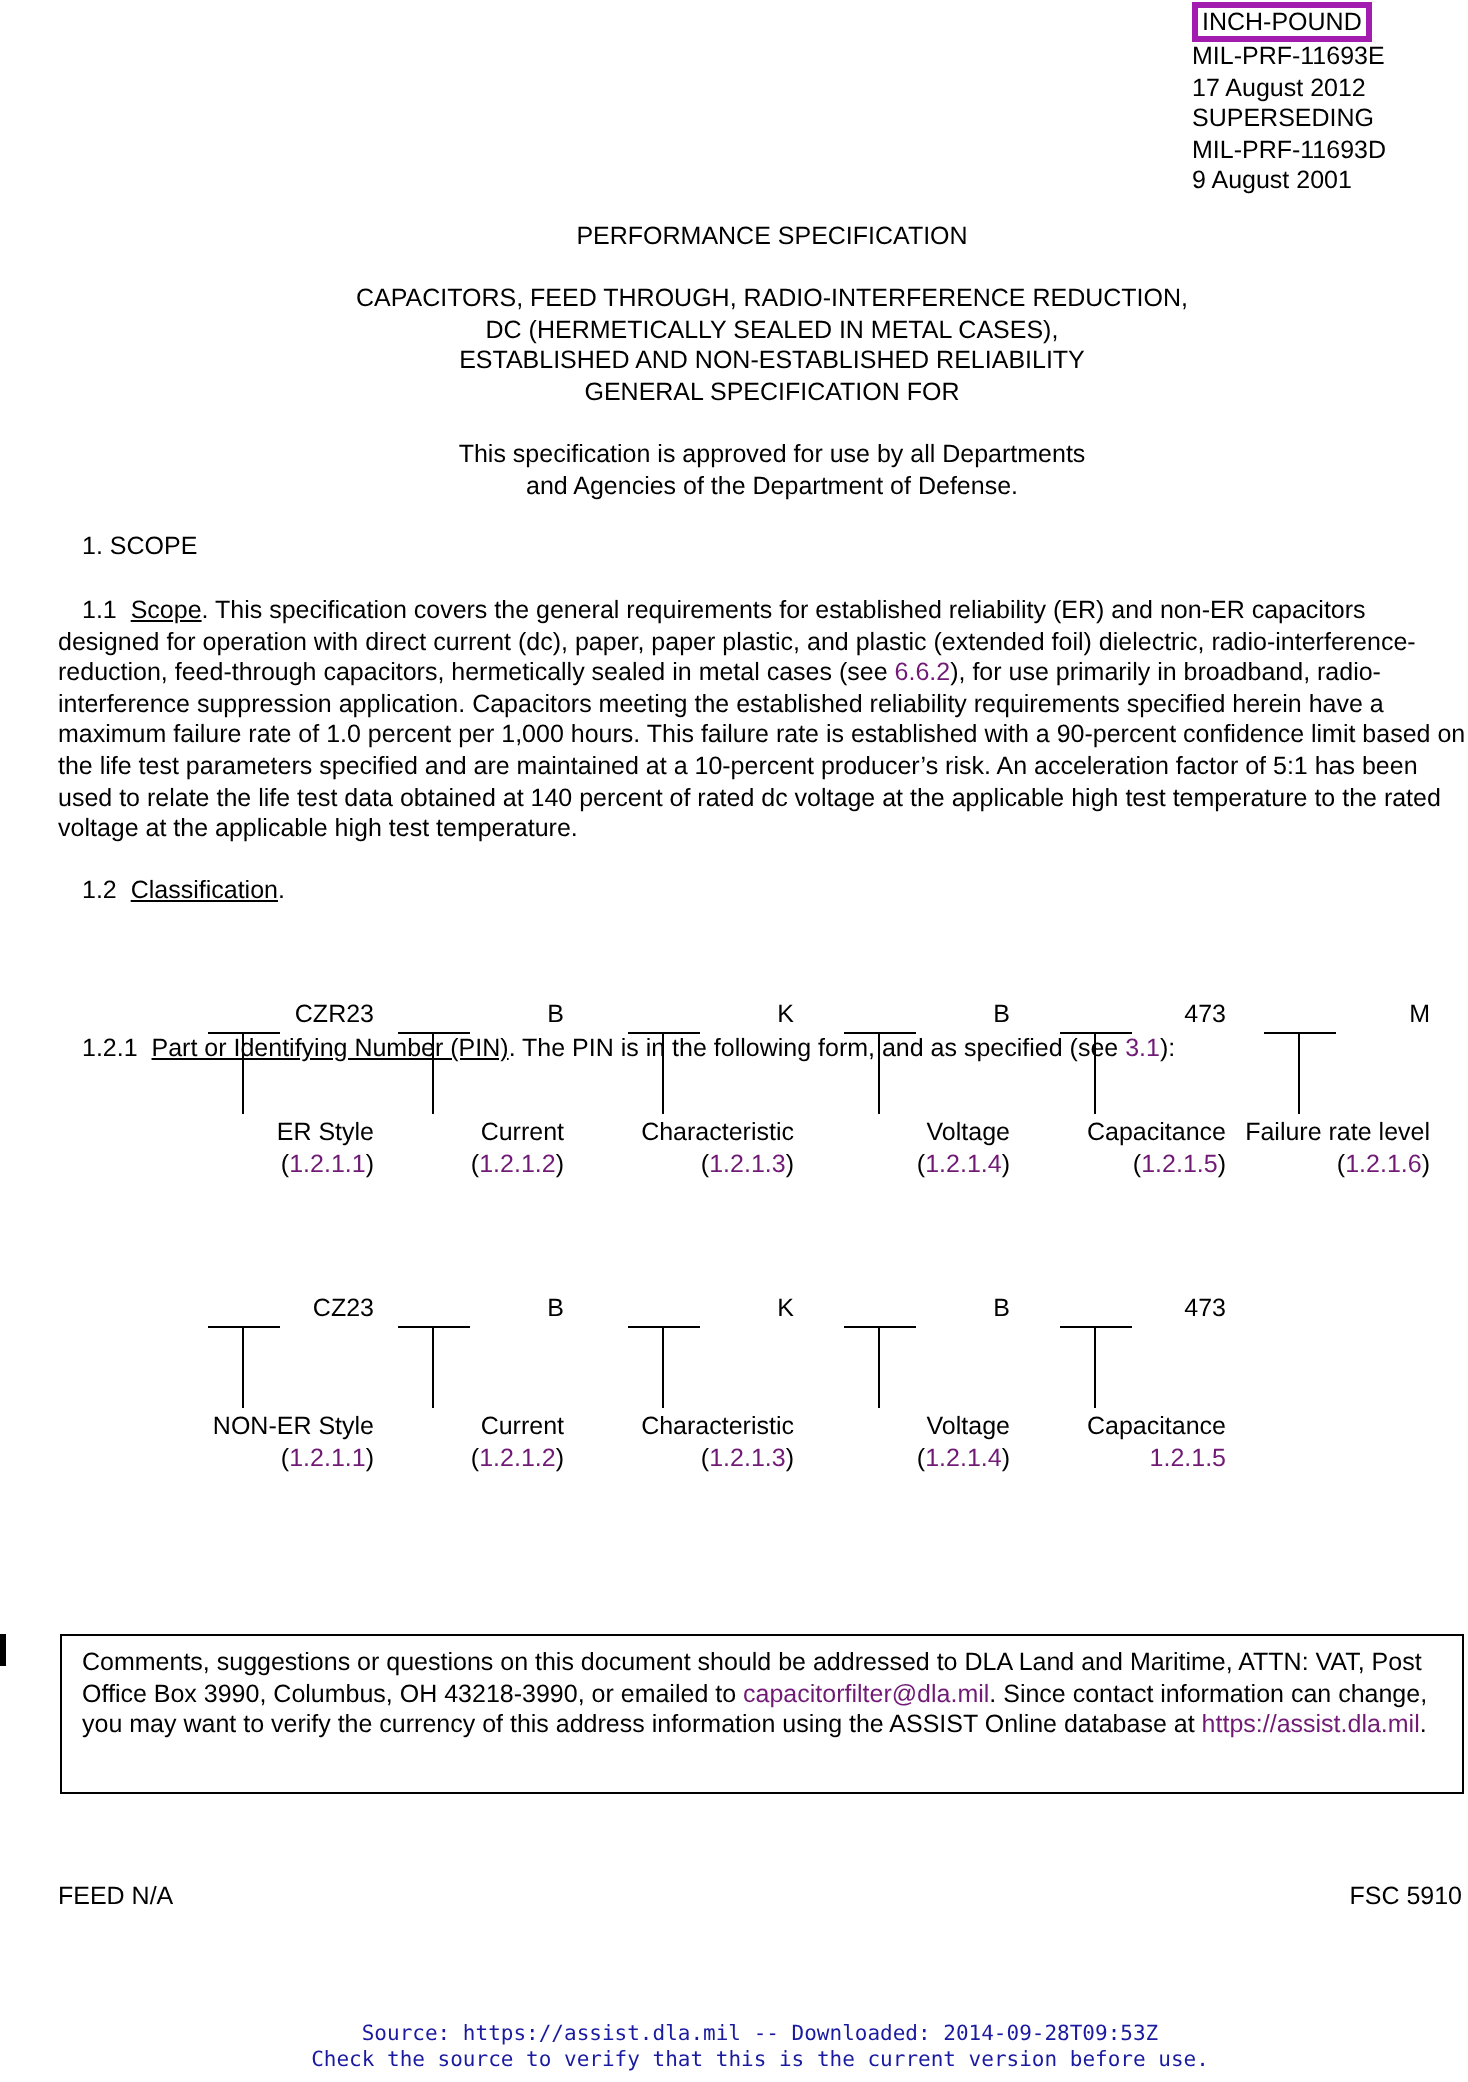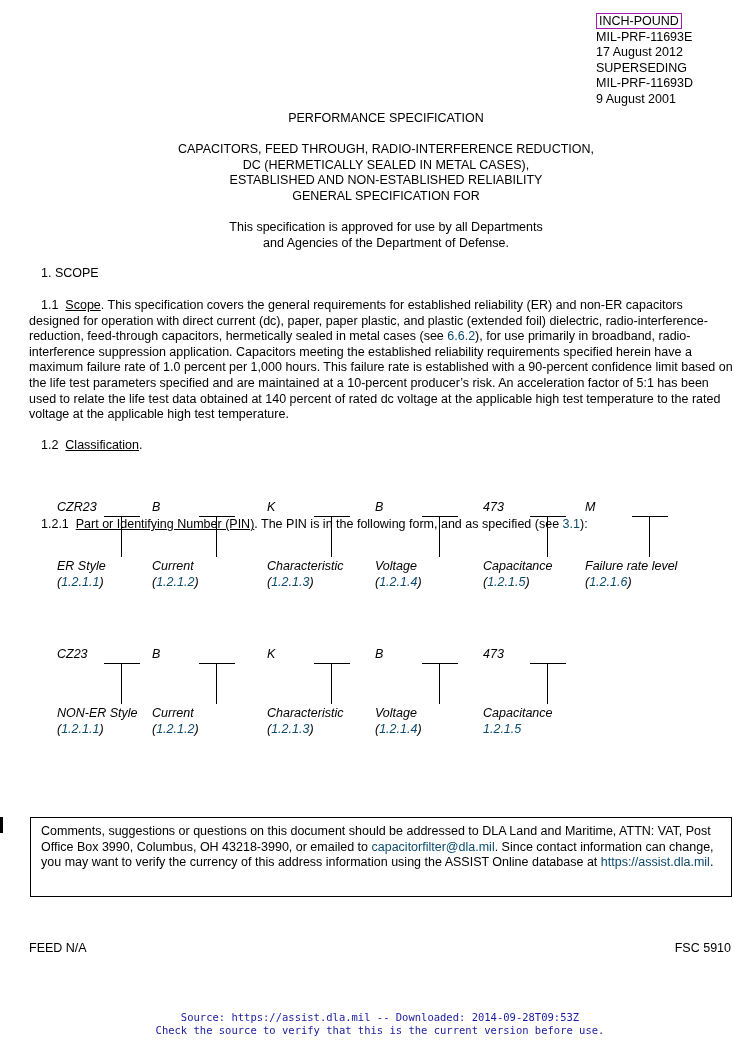--- a/index.html
+++ b/index.html
@@ -1,26 +1,26 @@
 <!DOCTYPE html>
 <html><head>
 <meta charset="utf-8">
 <style>
   html, body { margin:0; padding:0; background:#ffffff; }
   body { width:734px; height:1041px; position:relative; overflow:hidden;
          font-family:"Liberation Sans", sans-serif; font-size:12.5px; color:#000; }
   .abs { position:absolute; }
   .hdr { left:596px; top:1px; line-height:15.5px; font-size:12.5px; }
-  .hdr .boxed { border:1px solid #a21caf; padding:0 2px; display:inline-block; line-height:14px;margin-top:12px; }
+  .hdr .boxed { border:3px solid #a21caf; padding:0 2px; display:inline-block; line-height:14px; }
   .hdr .ul { white-space:pre; }
   .center { left:0; width:772px; text-align:center; line-height:15.5px; }
-  .link { color:#0c4a6e; }
+  .link { color:#701a75; }
   .u { text-decoration:underline; }
   .para { left:29px; width:705px; line-height:15.6px; text-align:left; }
-  .pin { position:absolute; text-align:left; width:130px; line-height:15.6px;font-style:italic; }
+  .pin { position:absolute; text-align:right; width:130px; line-height:15.6px; }
   .pin .code { display:block; height:16px; }
   .pin .bar { position:relative; margin:0 auto; width:36px; height:40px; border-top:1px solid #000; }
   .pin .bar::after { content:""; position:absolute; left:17px; top:0; width:1px; height:40px; background:#000; }
   .pin .lbl { display:block; margin-top:2px; }
   .commentbox { left:30px; top:817px; width:690px; height:72px; border:1px solid #000;
                 padding:6px 0 0 10px; line-height:15.6px; }
   .changebar { left:0; top:817px; width:3px; height:16px; background:#000; }
   .footer { font-family:"DejaVu Sans Mono", monospace; font-size:10.5px; color:#1a1aa0;
             left:0; width:760px; text-align:center; top:1011px; line-height:13px; }
 </style>

